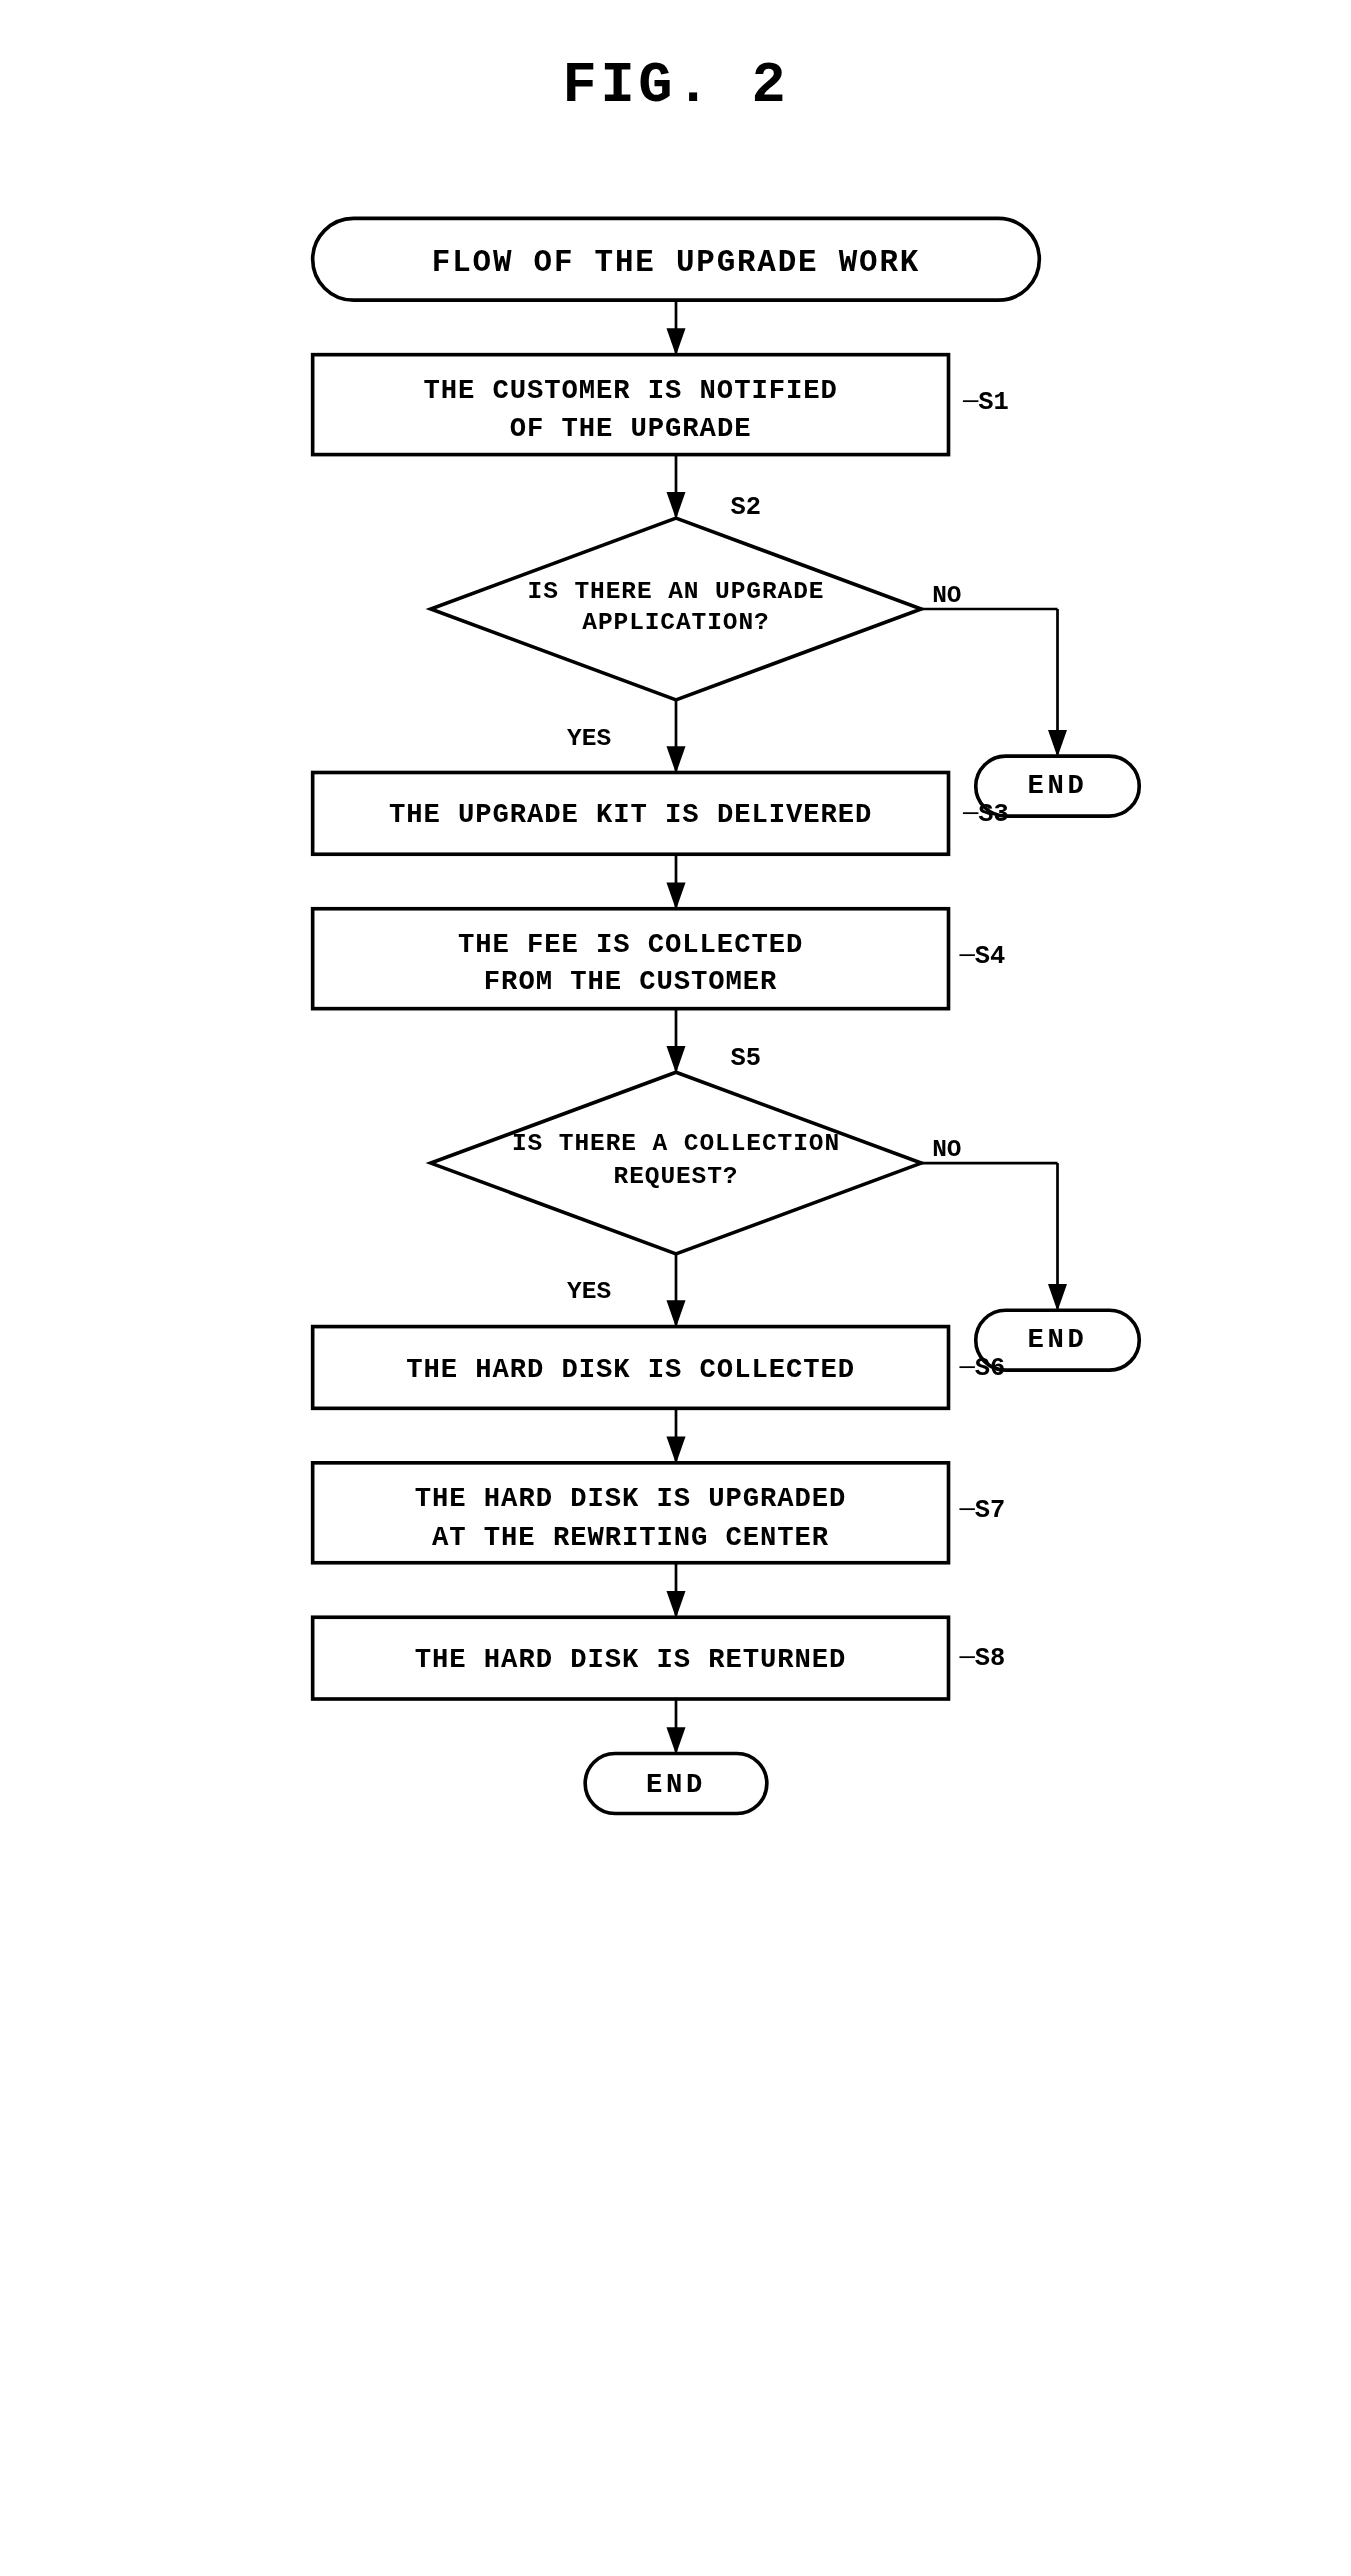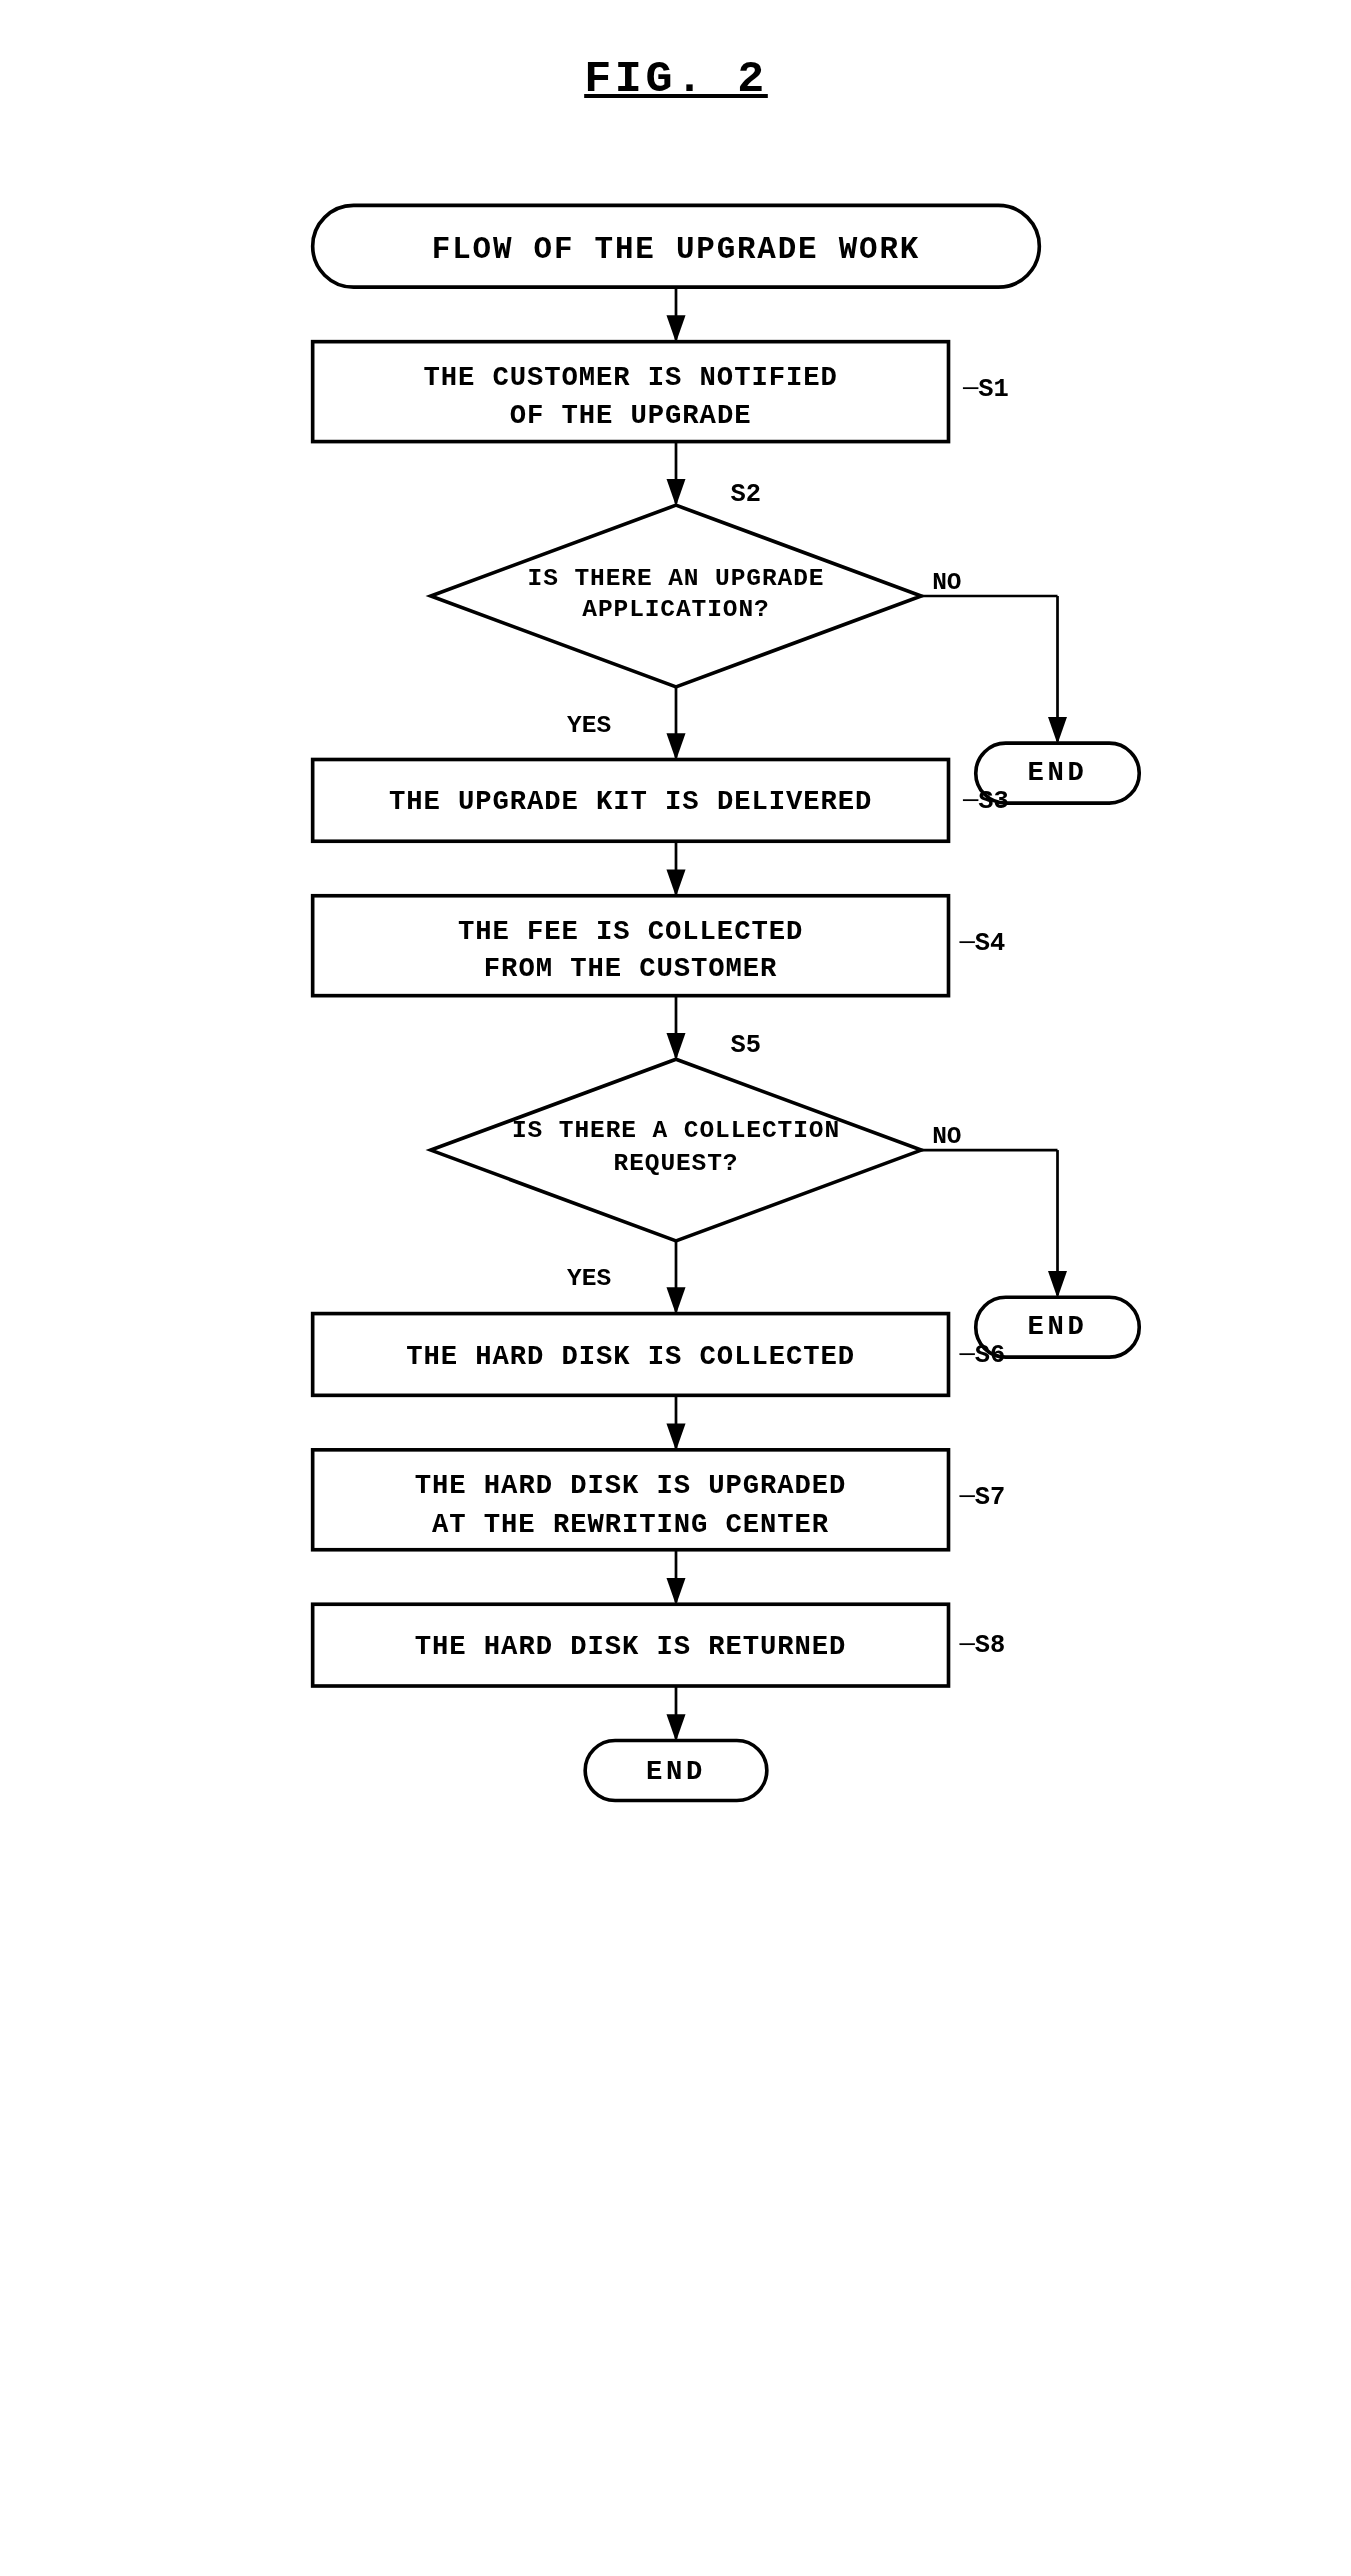--- a/index.html
+++ b/index.html
@@ -7,26 +7,25 @@
       background: #fff;
       font-family: 'Courier New', Courier, monospace;
       width: 1352px;
       min-height: 2576px;
       display: flex;
       flex-direction: column;
       align-items: center;
     }
 
     .page-title {
-      font-size: 45px;
+      font-size: 57px;
       font-weight: bold;
       margin-top: 54px;
       margin-bottom: 73px;
       letter-spacing: 3.6px;
-      text-decoration: underline;
     }
 
     
     .flowchart-svg {
       width: 1090px;
       margin: 0 auto;
     }
   </style>
 </head>
 <body>

